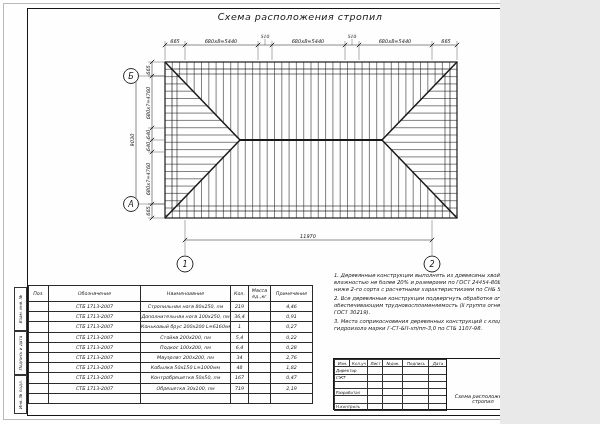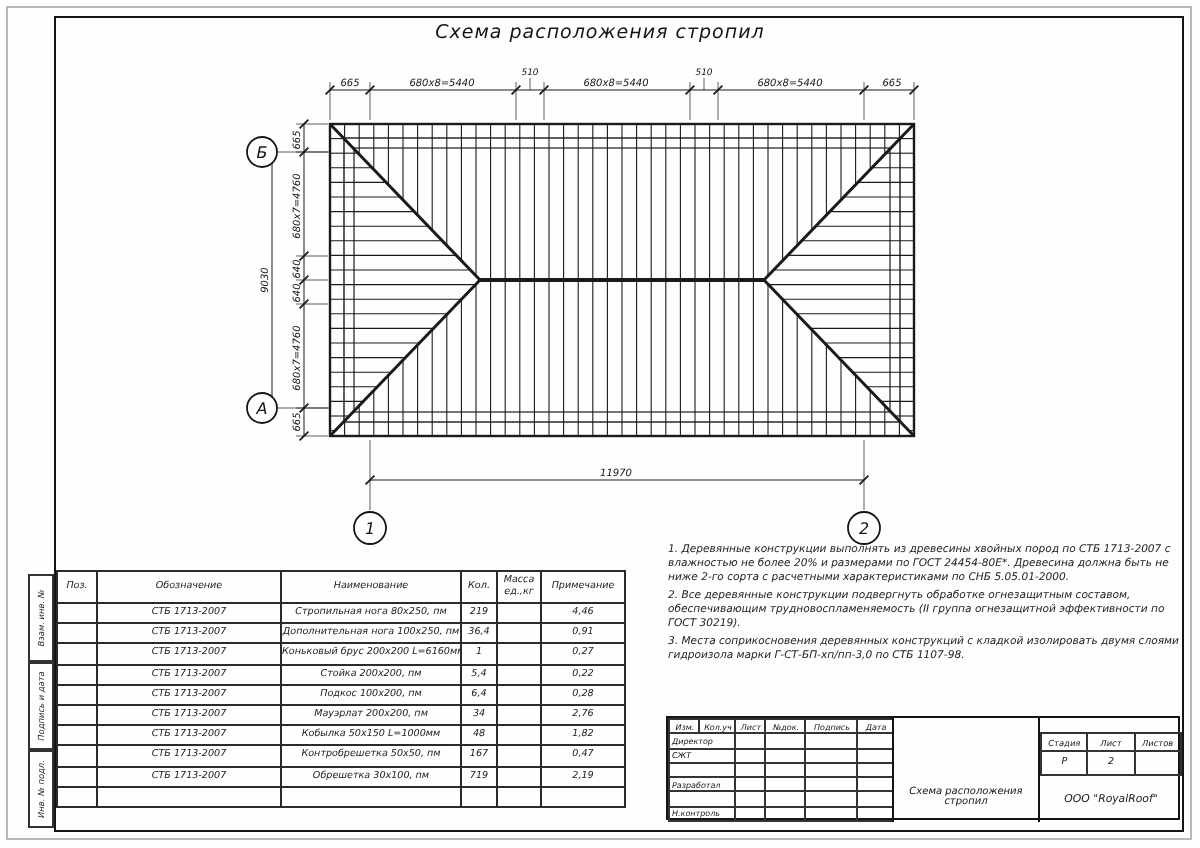--- a/index.html
+++ b/index.html
@@ -1,18 +1,18 @@
 <!DOCTYPE html>
 <html><head>
 <meta charset="utf-8">
 <style>
   *{margin:0;padding:0;box-sizing:border-box}
   html,body{width:600px;height:424px;background:#e9e9e9}
   body{font-family:"DejaVu Sans",sans-serif;color:#111}
-  .sheet{position:absolute;left:0;top:0;width:600px;height:424px;background:#fefefe;overflow:hidden}
+  .sheet{position:absolute;left:0;top:0;width:500px;height:424px;background:#fefefe;overflow:hidden}
   .outer-border{position:absolute;left:3px;top:3px;width:593px;height:417px;border:1px solid #b9b9b9}
   .frame{position:absolute;left:27px;top:8px;width:565px;height:408px;border:1.4px solid #151515}
   .page-title{position:absolute;top:11px;left:150px;width:300px;text-align:center;
     font-size:9.5px;font-style:italic;letter-spacing:.5px;color:#141414}
   svg.plan{position:absolute;left:0;top:0}
   .notes{position:absolute;left:334px;top:272px;width:256px;font-size:5.3px;font-style:italic;
     color:#222;line-height:1.34}
   .notes p{margin-bottom:1.5px}
   table.spec{position:absolute;left:28px;top:285px;width:284px;border-collapse:collapse;
     table-layout:fixed;font-size:4.8px;font-style:italic;color:#222;border:1.2px solid #161616}

